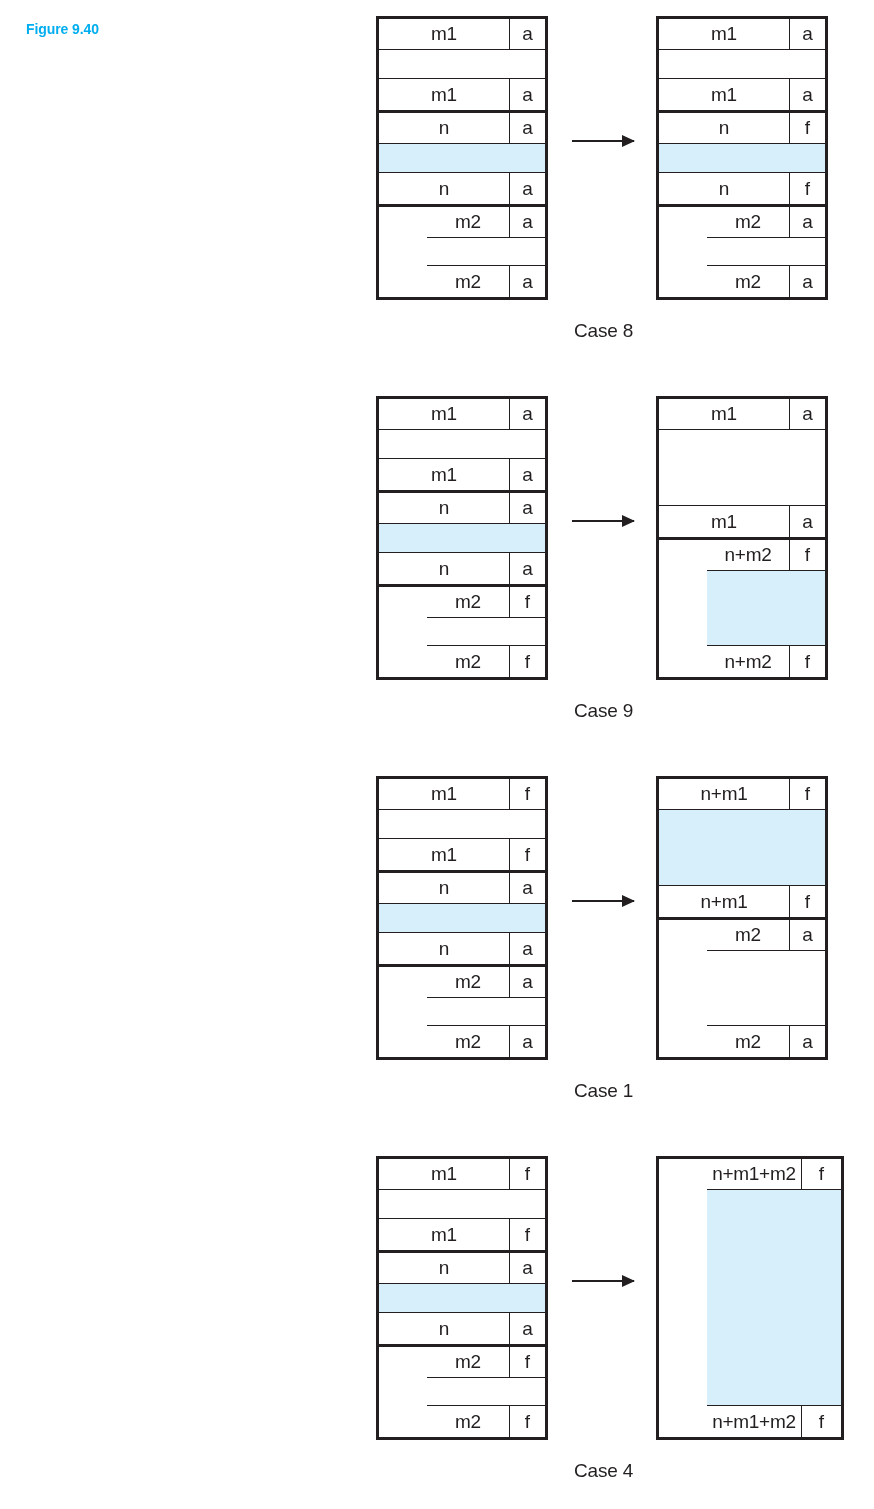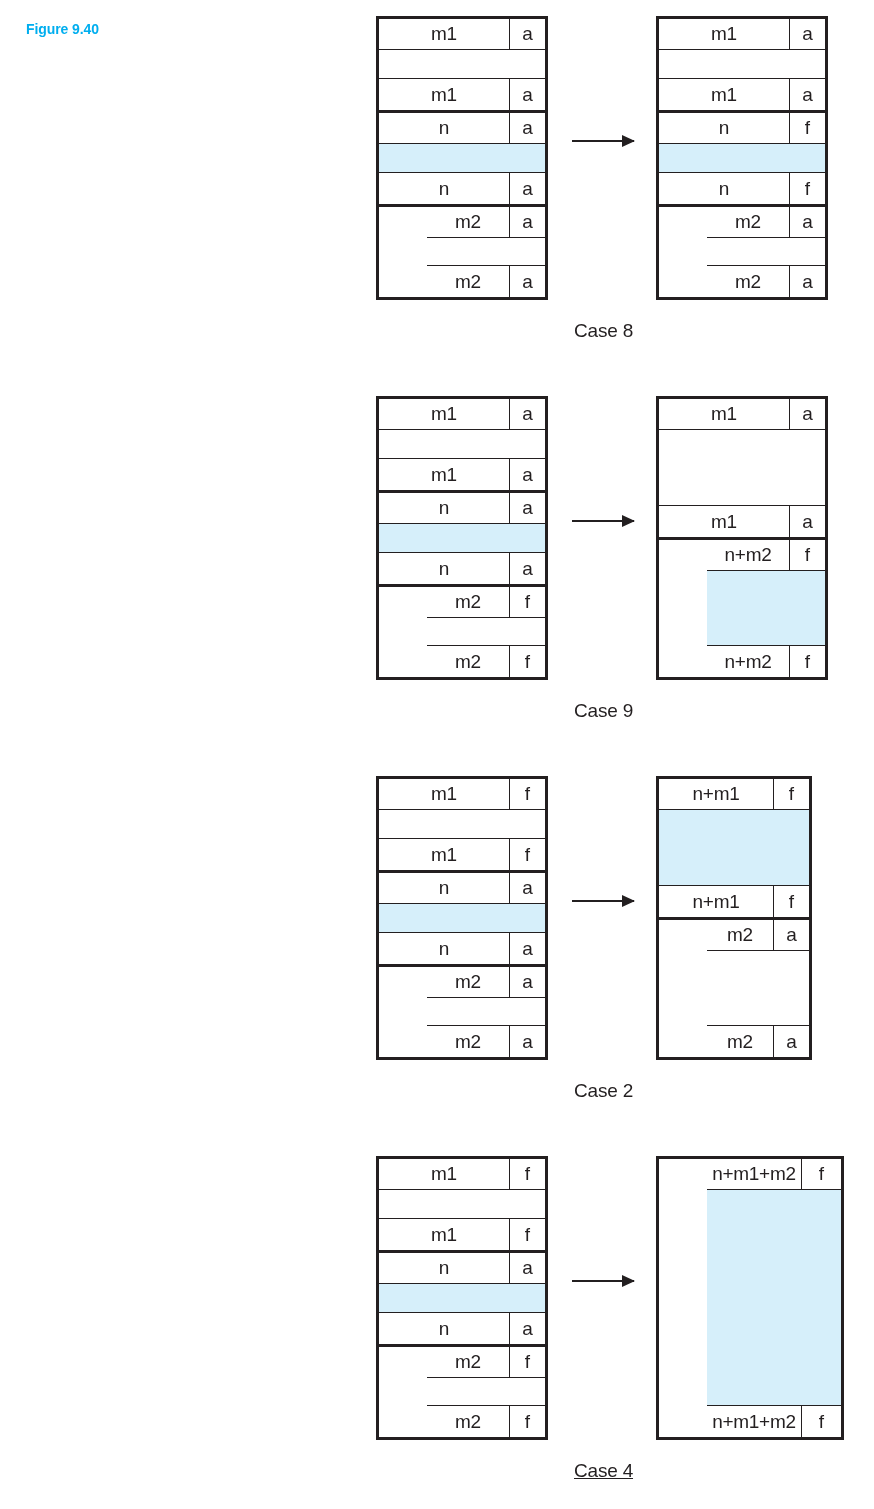--- a/index.html
+++ b/index.html
@@ -326,21 +326,21 @@
           </div>
           <div class="row payload white" style="height: 28px;">
             <div class="cell-size blank"></div>
           </div>
           <div class="row last-row white" style="height: 31px;">
             <div class="cell-size">m2</div>
             <div class="cell-tag" style="width: 36px;">a</div>
           </div>
         </div>
       </div>
-      <div class="blk right" style="width: 156px; height: 284px;">
+      <div class="blk right" style="width: 172px; height: 284px;">
         <div class="chunk">
           <div class="row white" style="height: 31px;">
             <div class="cell-size">n+m1</div>
             <div class="cell-tag" style="width: 36px;">f</div>
           </div>
           <div class="row payload free" style="height: 76px;">
             <div class="cell-size blank"></div>
           </div>
           <div class="row last-row white" style="height: 31px;">
             <div class="cell-size">n+m1</div>
@@ -355,21 +355,21 @@
           <div class="row payload white" style="height: 75px;">
             <div class="cell-size blank"></div>
           </div>
           <div class="row last-row white" style="height: 31px;">
             <div class="cell-size">m2</div>
             <div class="cell-tag" style="width: 36px;">a</div>
           </div>
         </div>
       </div>
       <div class="arrow" style="left: 572px; width: 62px; top: 124px;"></div>
-      <div class="case-label" style="left: 574px; top: 304px;">Case 2</div>
+      <div class="case-label" style="left: 574px; top: 304px;">Case 1</div>
     </div>
     <div class="case-group" style="top: 1156px; height: 344px;">
       <div class="blk left" style="width: 172px; height: 284px;">
         <div class="chunk">
           <div class="row white" style="height: 31px;">
             <div class="cell-size">m1</div>
             <div class="cell-tag" style="width: 36px;">f</div>
           </div>
           <div class="row payload white" style="height: 29px;">
             <div class="cell-size blank"></div>
@@ -415,15 +415,15 @@
           <div class="row payload free" style="height: 216px;">
             <div class="cell-size blank"></div>
           </div>
           <div class="row last-row white" style="height: 31px;">
             <div class="cell-size">n+m1+m2</div>
             <div class="cell-tag" style="width: 40px;">f</div>
           </div>
         </div>
       </div>
       <div class="arrow" style="left: 572px; width: 62px; top: 124px;"></div>
-      <div class="case-label" style="left: 574px; top: 304px; text-decoration: underline;">Case 4</div>
+      <div class="case-label" style="left: 574px; top: 304px;">Case 4</div>
     </div>
   </div>
 
 </body></html>

